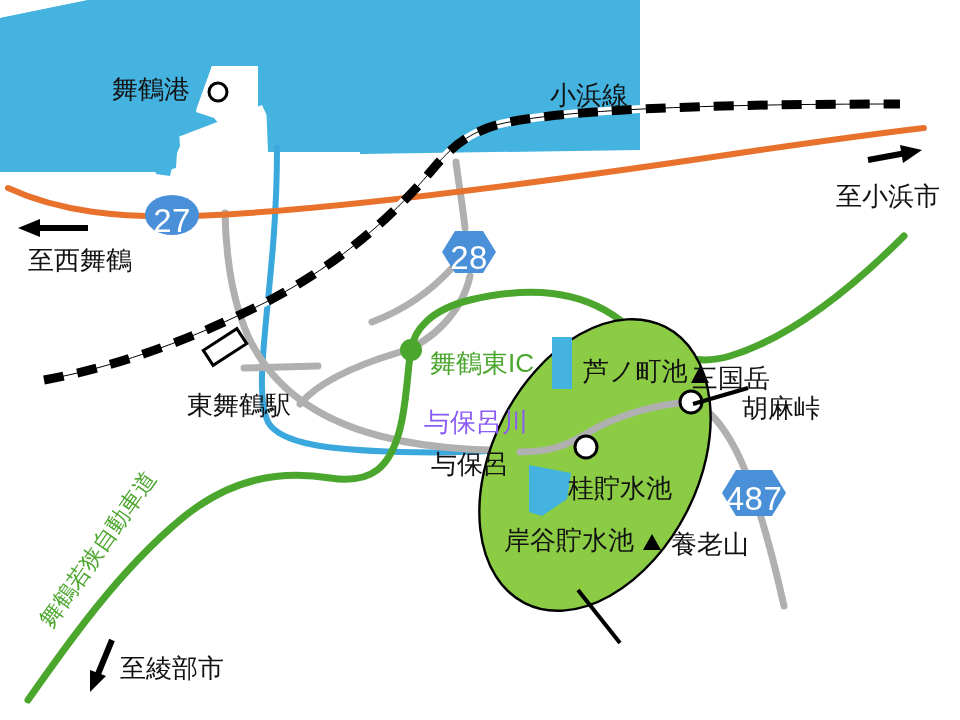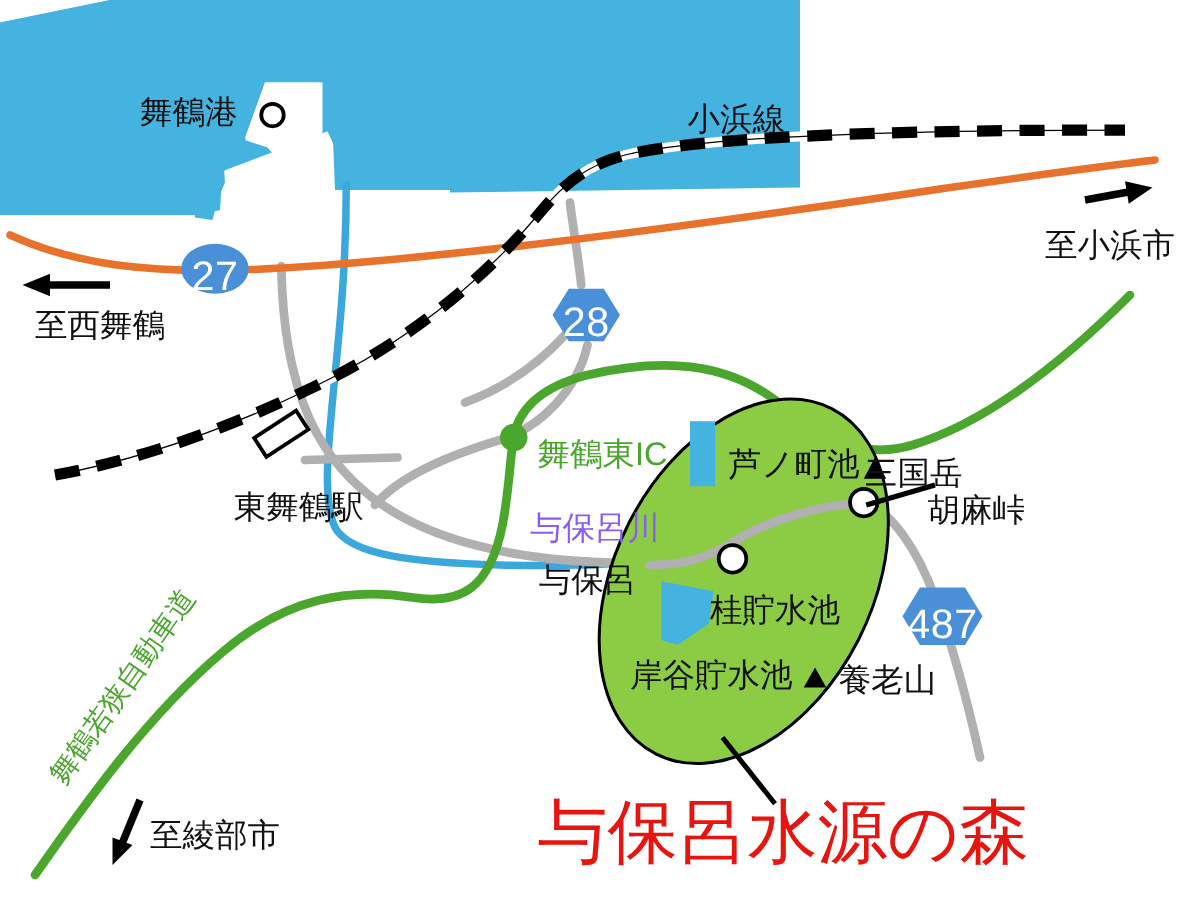--- a/index.html
+++ b/index.html
@@ -280,15 +280,14 @@
   <div class="lbl lbl-black f26" style="left:671px; top:531px;">養老山</div>
 
   <div class="lbl lbl-black f26" style="left:120px; top:655px;">至綾部市</div>
 
   <div class="lbl lbl-green f23 rot-expressway" style="left:36px; top:618px;">舞鶴若狭自動車道</div>
 
   <div class="shield-text" style="left:147px; top:202px; width:50px;">27</div>
   <div class="shield-text" style="left:444px; top:239px; width:50px;">28</div>
   <div class="shield-text" style="left:722px; top:480px; width:64px;">487</div>
 
-  <div class="lbl lbl-red f56" style="left:430px; top:638px;">与保呂水源の森</div>
 
 </div>
 
 </body></html>

